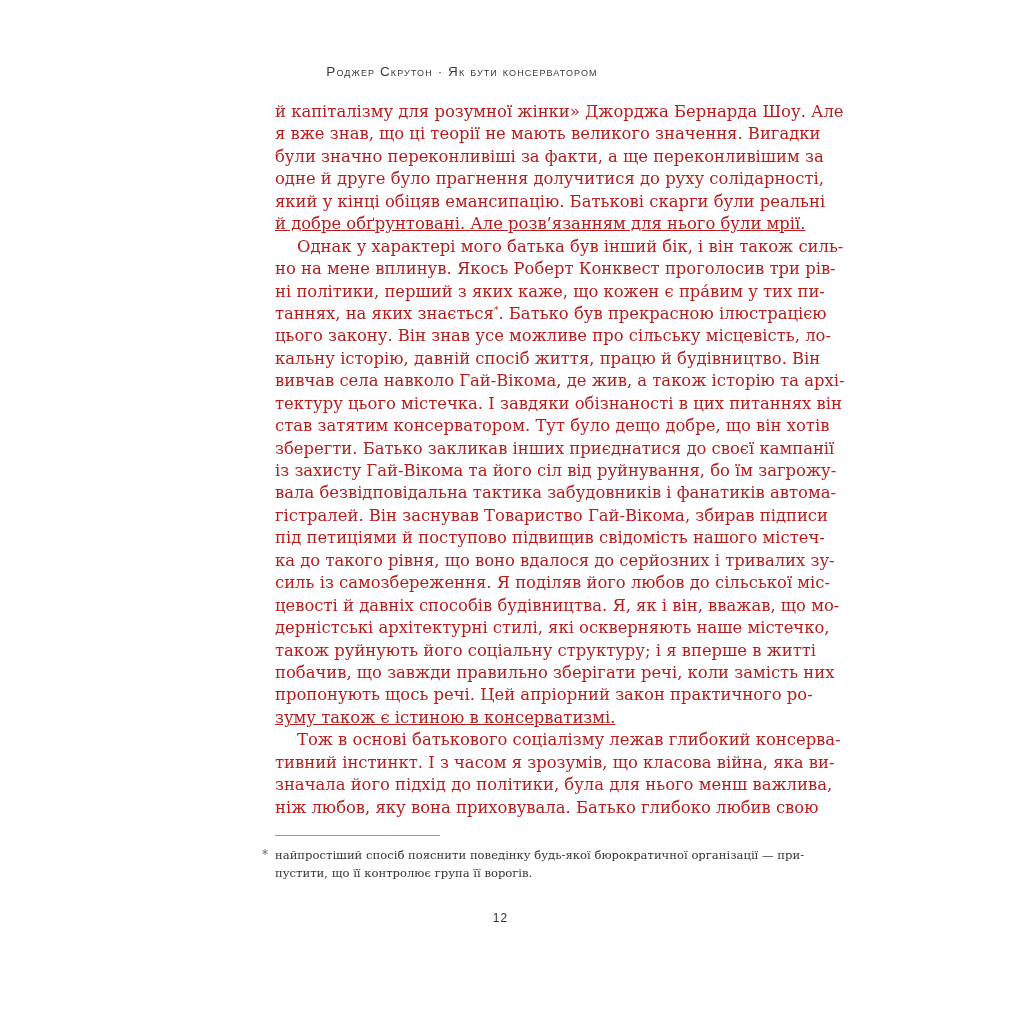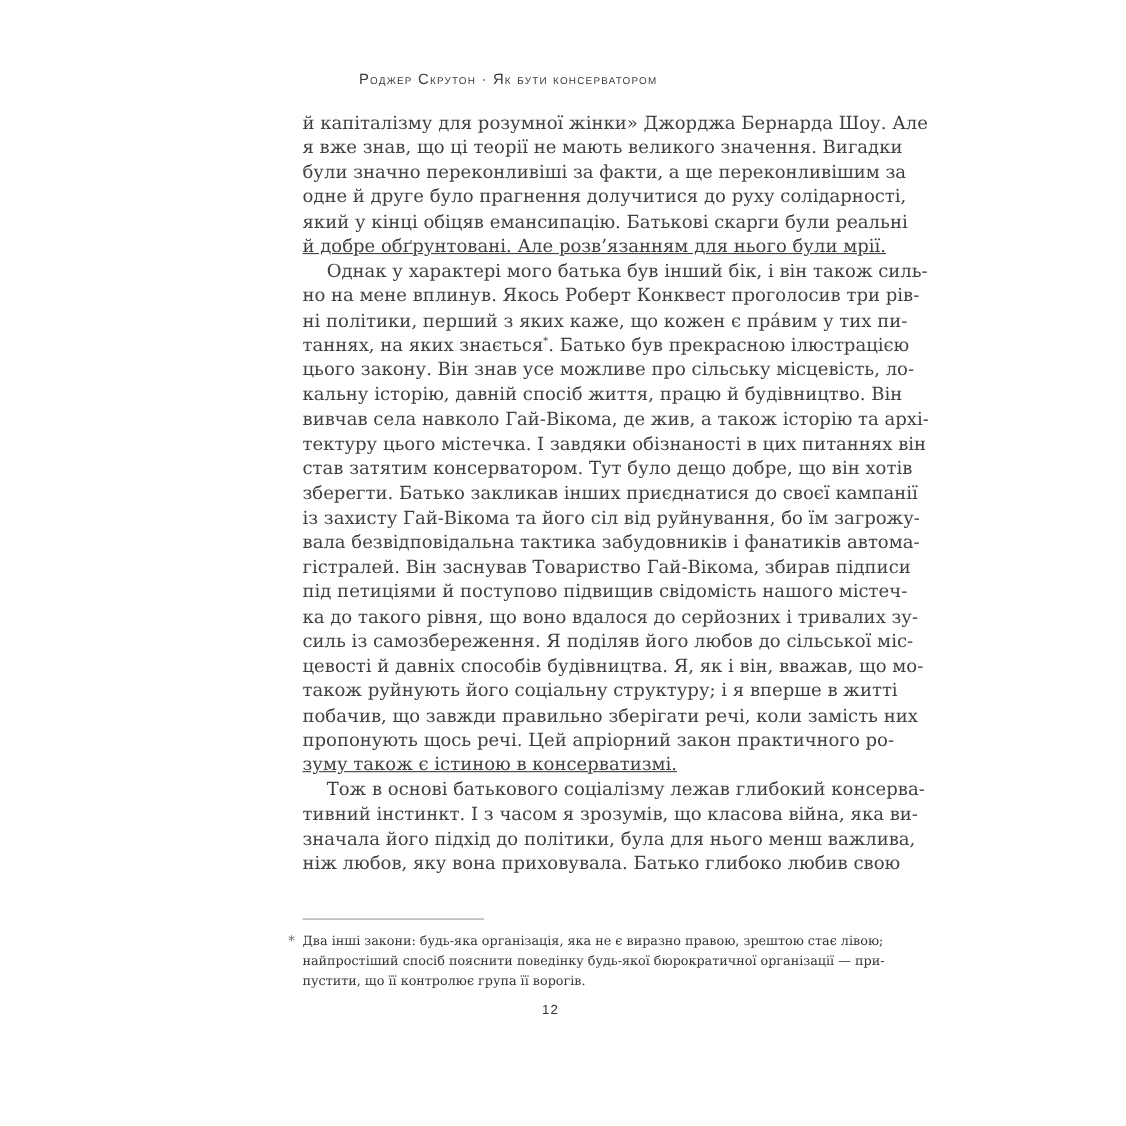--- a/index.html
+++ b/index.html
@@ -6,21 +6,21 @@
   body { width: 1024px; height: 1024px; position: relative; overflow: hidden; }
   .page { position: absolute; left: 0; top: 0; width: 1024px; height: 1024px; background: #fff; }
   .running-head {
     position: absolute; left: 0; width: 924px; top: 64px; text-align: center;
     font-family: "Liberation Sans", sans-serif; font-size: 13.5px; letter-spacing: 1.1px;
     color: #3a3a3a; font-variant: small-caps;
   }
   .body-text {
     position: absolute; left: 275px; top: 101px; width: 494px;
     font-family: "DejaVu Serif", serif; font-size: 16.4px; line-height: 22.45px;
-    color: #404040;
+    color: #b91c1c;
   }
   .line { display: block; white-space: nowrap; text-align: justify; text-align-last: justify; height: 22.45px; overflow: visible; }
   .line.last { text-align-last: left; text-decoration: underline; }
   .line.indent { padding-left: 22px; }
   .sup { font-size: 9px; vertical-align: super; line-height: 0; }
   .rule { position: absolute; left: 275px; top: 835px; width: 165px; height: 1px; background: #9a9a9a; }
   .footnote {
     position: absolute; left: 262px; top: 846px; width: 507px;
     font-family: "DejaVu Serif", serif; font-size: 11.6px; line-height: 18px; color: #333;
   }
@@ -56,35 +56,35 @@
     <span class="line">тектуру цього містечка. І завдяки обізнаності в цих питаннях він</span>
     <span class="line">став затятим консерватором. Тут було дещо добре, що він хотів</span>
     <span class="line">зберегти. Батько закликав інших приєднатися до своєї кампанії</span>
     <span class="line">із захисту Гай-Вікома та його сіл від руйнування, бо їм загрожу-</span>
     <span class="line">вала безвідповідальна тактика забудовників і фанатиків автома-</span>
     <span class="line">гістралей. Він заснував Товариство Гай-Вікома, збирав підписи</span>
     <span class="line">під петиціями й поступово підвищив свідомість нашого містеч-</span>
     <span class="line">ка до такого рівня, що воно вдалося до серйозних і тривалих зу-</span>
     <span class="line">силь із самозбереження. Я поділяв його любов до сільської міс-</span>
     <span class="line">цевості й давніх способів будівництва. Я, як і він, вважав, що мо-</span>
+    <span class="line">дерністські архітектурні стилі, які оскверняють наше містечко,</span>
     <span class="line">також руйнують його соціальну структуру; і я вперше в житті</span>
     <span class="line">побачив, що завжди правильно зберігати речі, коли замість них</span>
     <span class="line">пропонують щось речі. Цей апріорний закон практичного ро-</span>
     <span class="line last">зуму також є істиною в консерватизмі.</span>
     <span class="line indent">Тож в основі батькового соціалізму лежав глибокий консерва-</span>
     <span class="line">тивний інстинкт. І з часом я зрозумів, що класова війна, яка ви-</span>
     <span class="line">значала його підхід до політики, була для нього менш важлива,</span>
     <span class="line">ніж любов, яку вона приховувала. Батько глибоко любив свою</span>
   </div>
 
   <div class="rule"></div>
 
   <div class="footnote">
     <span class="fn-marker">*</span>
     <div class="fn-body">
-      <span class="fn-line">Два інші закони: будь-яка організація, яка не є виразно правою, зрештою стає лівою;</span>
       <span class="fn-line">найпростіший спосіб пояснити поведінку будь-якої бюрократичної організації — при-</span>
       <span class="fn-line last">пустити, що її контролює група її ворогів.</span>
     </div>
   </div>
 
   <div class="page-number">12</div>
 </div>
 
 </body></html>

